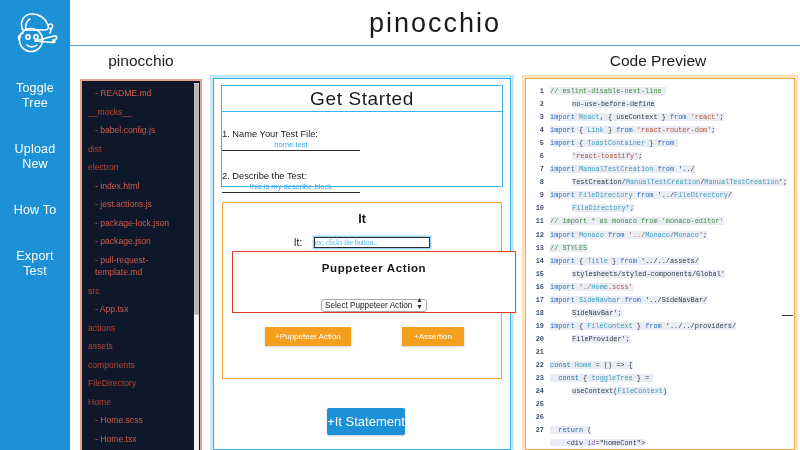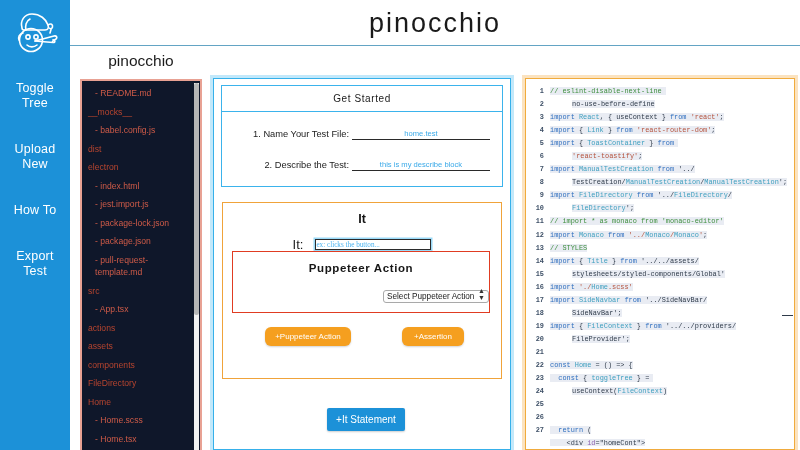--- a/index.html
+++ b/index.html
@@ -77,80 +77,80 @@
     border:1.5px solid #36b0ea;
     box-shadow:0 0 0 3px rgba(120,205,245,.45);
   }
   #getstarted-box {
     position:absolute; left:7px; top:6px; width:282px; height:102px;
     border:1.2px solid #3bb3ec; background:#fff;
   }
   #getstarted-header {
     height:26px; border-bottom:1.2px solid #3bb3ec;
     display:flex; align-items:center; justify-content:center;
-    font-size:10px; letter-spacing:.6px; color:#1b1b1b;
-  }
-  .form-row { display:flex; align-items:flex-start; justify-content:flex-end; padding-right:12px; }
+    font-size:19px; letter-spacing:.6px; color:#1b1b1b;
+  }
+  .form-row { display:flex; align-items:flex-start; justify-content:flex-end; padding-right:12px;flex-direction:column; }
   #row-name { margin-top:17px; }
   #row-desc { margin-top:20px; }
   .form-label { font-size:9.3px; color:#1b1b1b; white-space:nowrap; margin-right:3px; padding-bottom:1px; }
   .form-underline {
     width:138px; border:0; border-bottom:1px solid #2a2a2a; background:transparent;
     font-size:7.6px; color:#3aa9e8; text-align:center; outline:none;
     font-family:"Liberation Sans", sans-serif; padding:0 0 1px 0;
   }
   .form-underline::placeholder { color:#3aa9e8; }
 
   #it-box {
     position:absolute; left:8px; top:123px; width:280px; height:177px;
     border:1.6px solid #f0a33a; background:#fff;
   }
   #it-title { margin-top:9px; text-align:center; font-size:12.5px; color:#151515; font-weight:700; }
   #it-input-row { margin-top:11px; display:flex; align-items:center; justify-content:center; }
-  #it-label { font-size:13px; color:#1b1b1b; margin-right:12px; }
+  #it-label { font-size:10px; color:#1b1b1b; margin-right:12px; }
   #it-input {
     width:116px; height:11px; background:#ffffff;
     border:1px solid #2b2b2b;
     box-shadow:0 0 0 1.5px rgba(120,205,245,.75);
     font-size:7.2px; color:#4bb3ef; text-align:left; outline:none;
     font-family:Liberation Serif, serif;
   }
   #it-input::placeholder { color:#4bb3ef; }
 
   #puppeteer-box {
-    position:absolute; left:9px; top:48px; width:258px; height:62px;
+    position:absolute; left:9px; top:48px; width:284px; height:62px;
     border:1.6px solid #e03c22; background:#fff;
   }
   #puppeteer-title { margin-top:10px; text-align:center; font-size:11.5px; letter-spacing:.6px; color:#171717; font-weight:700; }
-  #puppeteer-select-row { margin-top:11px; display:flex; justify-content:flex-end; }
+  #puppeteer-select-row { margin-top:20px; display:flex; justify-content:center; }
   #puppeteer-select {
     font-size:8.2px; font-family:"Liberation Sans", sans-serif;
     padding:1px 3px; border:1px solid #a9a9a9; border-radius:3px;
     background:#fdfdfd; color:#1c1c1c; cursor:pointer;
     appearance:none; -webkit-appearance:none;
     background-image:none; padding-right:13px; position:relative;
   }
   #select-wrap { position:relative; display:inline-block; }
   #select-arrows {
     position:absolute; right:4px; top:50%; transform:translateY(-50%);
     font-size:7px; color:#333; line-height:7px; pointer-events:none;
   }
   .orange-btn {
     position:absolute; background:#f59f1f; color:#ffffff;
-    font-size:8px; border:0; border-radius:6px;
+    font-size:8px; border:0; border-radius:0;
     padding:5px 0; text-align:center; cursor:pointer;
     font-family:"Liberation Sans", sans-serif;
     box-shadow:0 1px 2px rgba(0,0,0,.18);
   }
   #btn-pup-action { left:42px; top:124px; width:86px; }
   #btn-assertion  { left:179px; top:124px; width:62px; }
 
   #btn-it-statement {
     position:absolute; left:113px; top:329px; width:78px;
-    background:#1c91d8; color:#ffffff; font-size:10px;
+    background:#1c91d8; color:#ffffff; font-size:13px;
     border:0; border-radius:2px; padding:6px 0; text-align:center;
     cursor:pointer; font-family:"Liberation Sans", sans-serif;
     box-shadow:0 1px 2px rgba(0,0,0,.2);
   }
 
   
   #code-panel {
     position:absolute; left:525px; top:78px; width:270px; height:372px;
     background:#ffffff;
     border:1.5px solid #f0ab3d;
@@ -230,30 +230,31 @@
       </div>
     </div>
   </div>
 
   <div id="header">
     <div id="app-title">pinocchio</div>
   </div>
   <div id="header-rule"></div>
 
   <div class="col-title" id="title-left">pinocchio</div>
+  <div class="col-title" id="title-right">Code Preview</div>
 
   <div id="filetree-panel">
     <div id="filetree-scroll">
         <div class="ft-row file">- README.md</div>
         <div class="ft-row dir">__mocks__</div>
         <div class="ft-row file">- babel.config.js</div>
         <div class="ft-row dir">dist</div>
         <div class="ft-row dir">electron</div>
         <div class="ft-row file">- index.html</div>
-        <div class="ft-row file">- jest.import.js</div>
+        <div class="ft-row file">- jest.actions.js</div>
         <div class="ft-row file">- package-lock.json</div>
         <div class="ft-row file">- package.json</div>
         <div class="ft-row file">- pull-request-</div>
         <div class="ft-row wrapf" style="margin-top: -6px;">template.md</div>
         <div class="ft-row dir">src</div>
         <div class="ft-row file">- App.tsx</div>
         <div class="ft-row dir">actions</div>
         <div class="ft-row dir">assets</div>
         <div class="ft-row dir">components</div>
         <div class="ft-row dir">FileDirectory</div>

